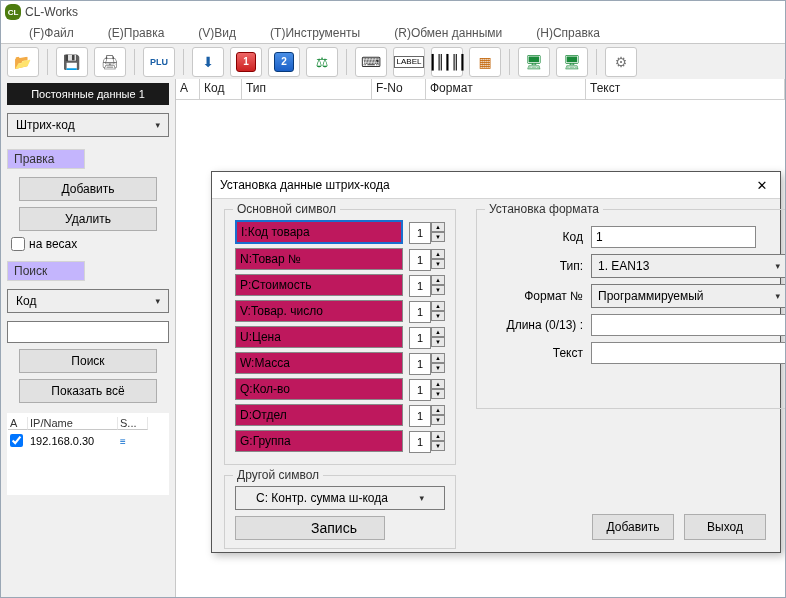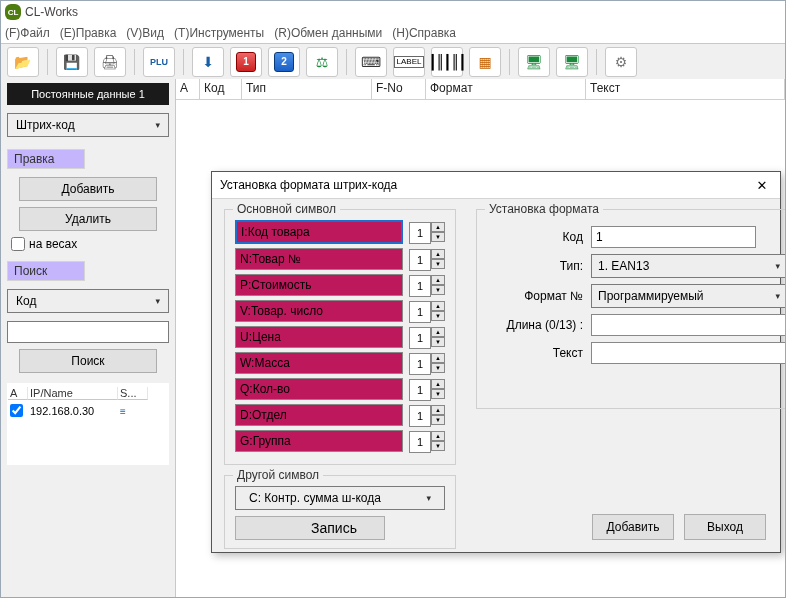--- a/index.html
+++ b/index.html
@@ -15,21 +15,21 @@
     --grid-line:#d0d0d0;
     --tb-icon:#2d6cb8;
   }
   html,body{margin:0;padding:0;font-family:"Segoe UI",Tahoma,sans-serif;font-size:12px;background:#fff;}
   .app{width:786px;height:598px;position:relative;overflow:hidden;border:1px solid #9aa7b5;box-sizing:border-box;}
   
   .titlebar{height:22px;background:#fff;display:flex;align-items:center;padding:0 4px;color:#444;font-size:12px;}
   .titlebar .app-icon{width:16px;height:16px;background:#4d7c0f;border-radius:6px;margin-right:4px;display:flex;align-items:center;justify-content:center;color:#fff;font-size:8px;font-weight:bold;}
   
   .menubar{height:20px;display:flex;align-items:center;padding:0 4px;gap:10px;color:#555;}
-  .menubar span{cursor:default;}
+  .menubar span{cursor:default;margin-left:24px;}
   
   .toolbar{height:36px;background:var(--panel-bg);border-top:1px solid #c8c8c8;border-bottom:1px solid #c8c8c8;display:flex;align-items:center;padding:0 6px;gap:6px;}
   .tb-btn{width:30px;height:28px;background:#fff;border:1px solid #c8c8c8;border-radius:3px;display:flex;align-items:center;justify-content:center;position:relative;}
   .tb-sep{width:1px;height:26px;background:#c8c8c8;margin:0 2px;}
   
   .ico{font-size:14px;line-height:1;}
   .ico.num{width:18px;height:18px;background:linear-gradient(#4a8fe6,#1a5fc6);border:1px solid #083a7a;border-radius:3px;color:#fff;font-size:10px;font-weight:bold;display:flex;align-items:center;justify-content:center;}
   .ico.red{background:linear-gradient(#e66,#c22);border-color:#800;}
   
   .main{position:absolute;top:78px;left:0;right:0;bottom:0;display:flex;}
@@ -63,21 +63,21 @@
   .leftcol{display:flex;flex-direction:column;gap:10px;}
   .main-symbol{width:210px;}
   .symrow{display:flex;align-items:center;gap:6px;margin-bottom:4px;}
   .symrow .field{flex:1;height:20px;border:1px solid #888;background:#be185d;display:flex;align-items:center;padding:0 4px;font-size:12px;}
   .symrow .field.blue{border:2px solid #1a6fcf;}
   .spinner{width:36px;height:20px;display:flex;}
   .spinner .val{width:20px;height:100%;border:1px solid #888;background:#fff;display:flex;align-items:center;justify-content:center;font-size:11px;}
   .spinner .btns{width:14px;display:flex;flex-direction:column;}
   .spinner .sbtn{flex:1;border:1px solid #888;background:#e8e8e8;font-size:6px;display:flex;align-items:center;justify-content:center;line-height:1;}
   .other-symbol{width:210px;}
-  .os-select{height:22px;border:1px solid var(--select-border);background:#eee;display:flex;align-items:center;justify-content:space-between;padding:0 13px;font-size:12px;margin-bottom:6px;}
+  .os-select{height:22px;border:1px solid var(--select-border);background:#eee;display:flex;align-items:center;justify-content:space-between;padding:0 20px;font-size:12px;margin-bottom:6px;}
   .os-btn{width:100px;height:22px;border:1px solid var(--btn-border);background:var(--btn-bg);display:flex;align-items:center;justify-content:center;font-size:14px;padding-left:48px;}
   .rightcol{flex:1;}
   .fmt-box{width:300px;height:180px;}
   .frow{display:flex;align-items:center;margin-bottom:6px;}
   .frow label{width:96px;text-align:right;padding-right:8px;font-size:12px;}
   .frow .finput{flex:1;height:20px;border:1px solid #888;background:#fff;padding:0 4px;font-size:12px;}
   .frow .fselect{flex:1;height:22px;border:1px solid var(--select-border);background:#eee;display:flex;align-items:center;justify-content:space-between;padding:0 6px;font-size:12px;}
   .dlg-buttons{position:absolute;right:14px;bottom:12px;display:flex;gap:10px;}
   .dlg-btn{width:80px;height:24px;border:1px solid var(--btn-border);background:var(--btn-bg);display:flex;align-items:center;justify-content:center;font-size:12px;}
 </style>
@@ -171,20 +171,21 @@
         <span>на весах</span>
       </label>
 
       <div class="section-label">Поиск</div>
       <div class="lp-select" style="margin-top:6px">
         <span>Код</span>
         <span class="chev">▾</span>
       </div>
       <div class="lp-input"></div>
       <div class="lp-btn">Поиск</div>
+      <div class="lp-btn">Показать всё</div>
 
       <div class="iptable">
         <div class="hdr">
           <div>A</div>
           <div>IP/Name</div>
           <div>S...</div>
         </div>
         <div class="row">
           <div><input type="checkbox" checked="" style=""></div>
           <div>192.168.0.30</div>
@@ -200,21 +201,21 @@
         <div>Тип</div>
         <div>F-No</div>
         <div>Формат</div>
         <div>Текст</div>
       </div>
     </div>
   </div>
 
   <div class="modal">
     <div class="mtitle">
-      <span>Установка формата штрих-кода</span>
+      <span>Установка данные штрих-кода</span>
       <div class="close">
           <span>✕</span>
         </div>
     </div>
 
     <div class="mbody">
       <div class="leftcol">
         <div class="groupbox main-symbol">
           <span class="legend">Основной символ</span>
           <div id="sym-rows">

